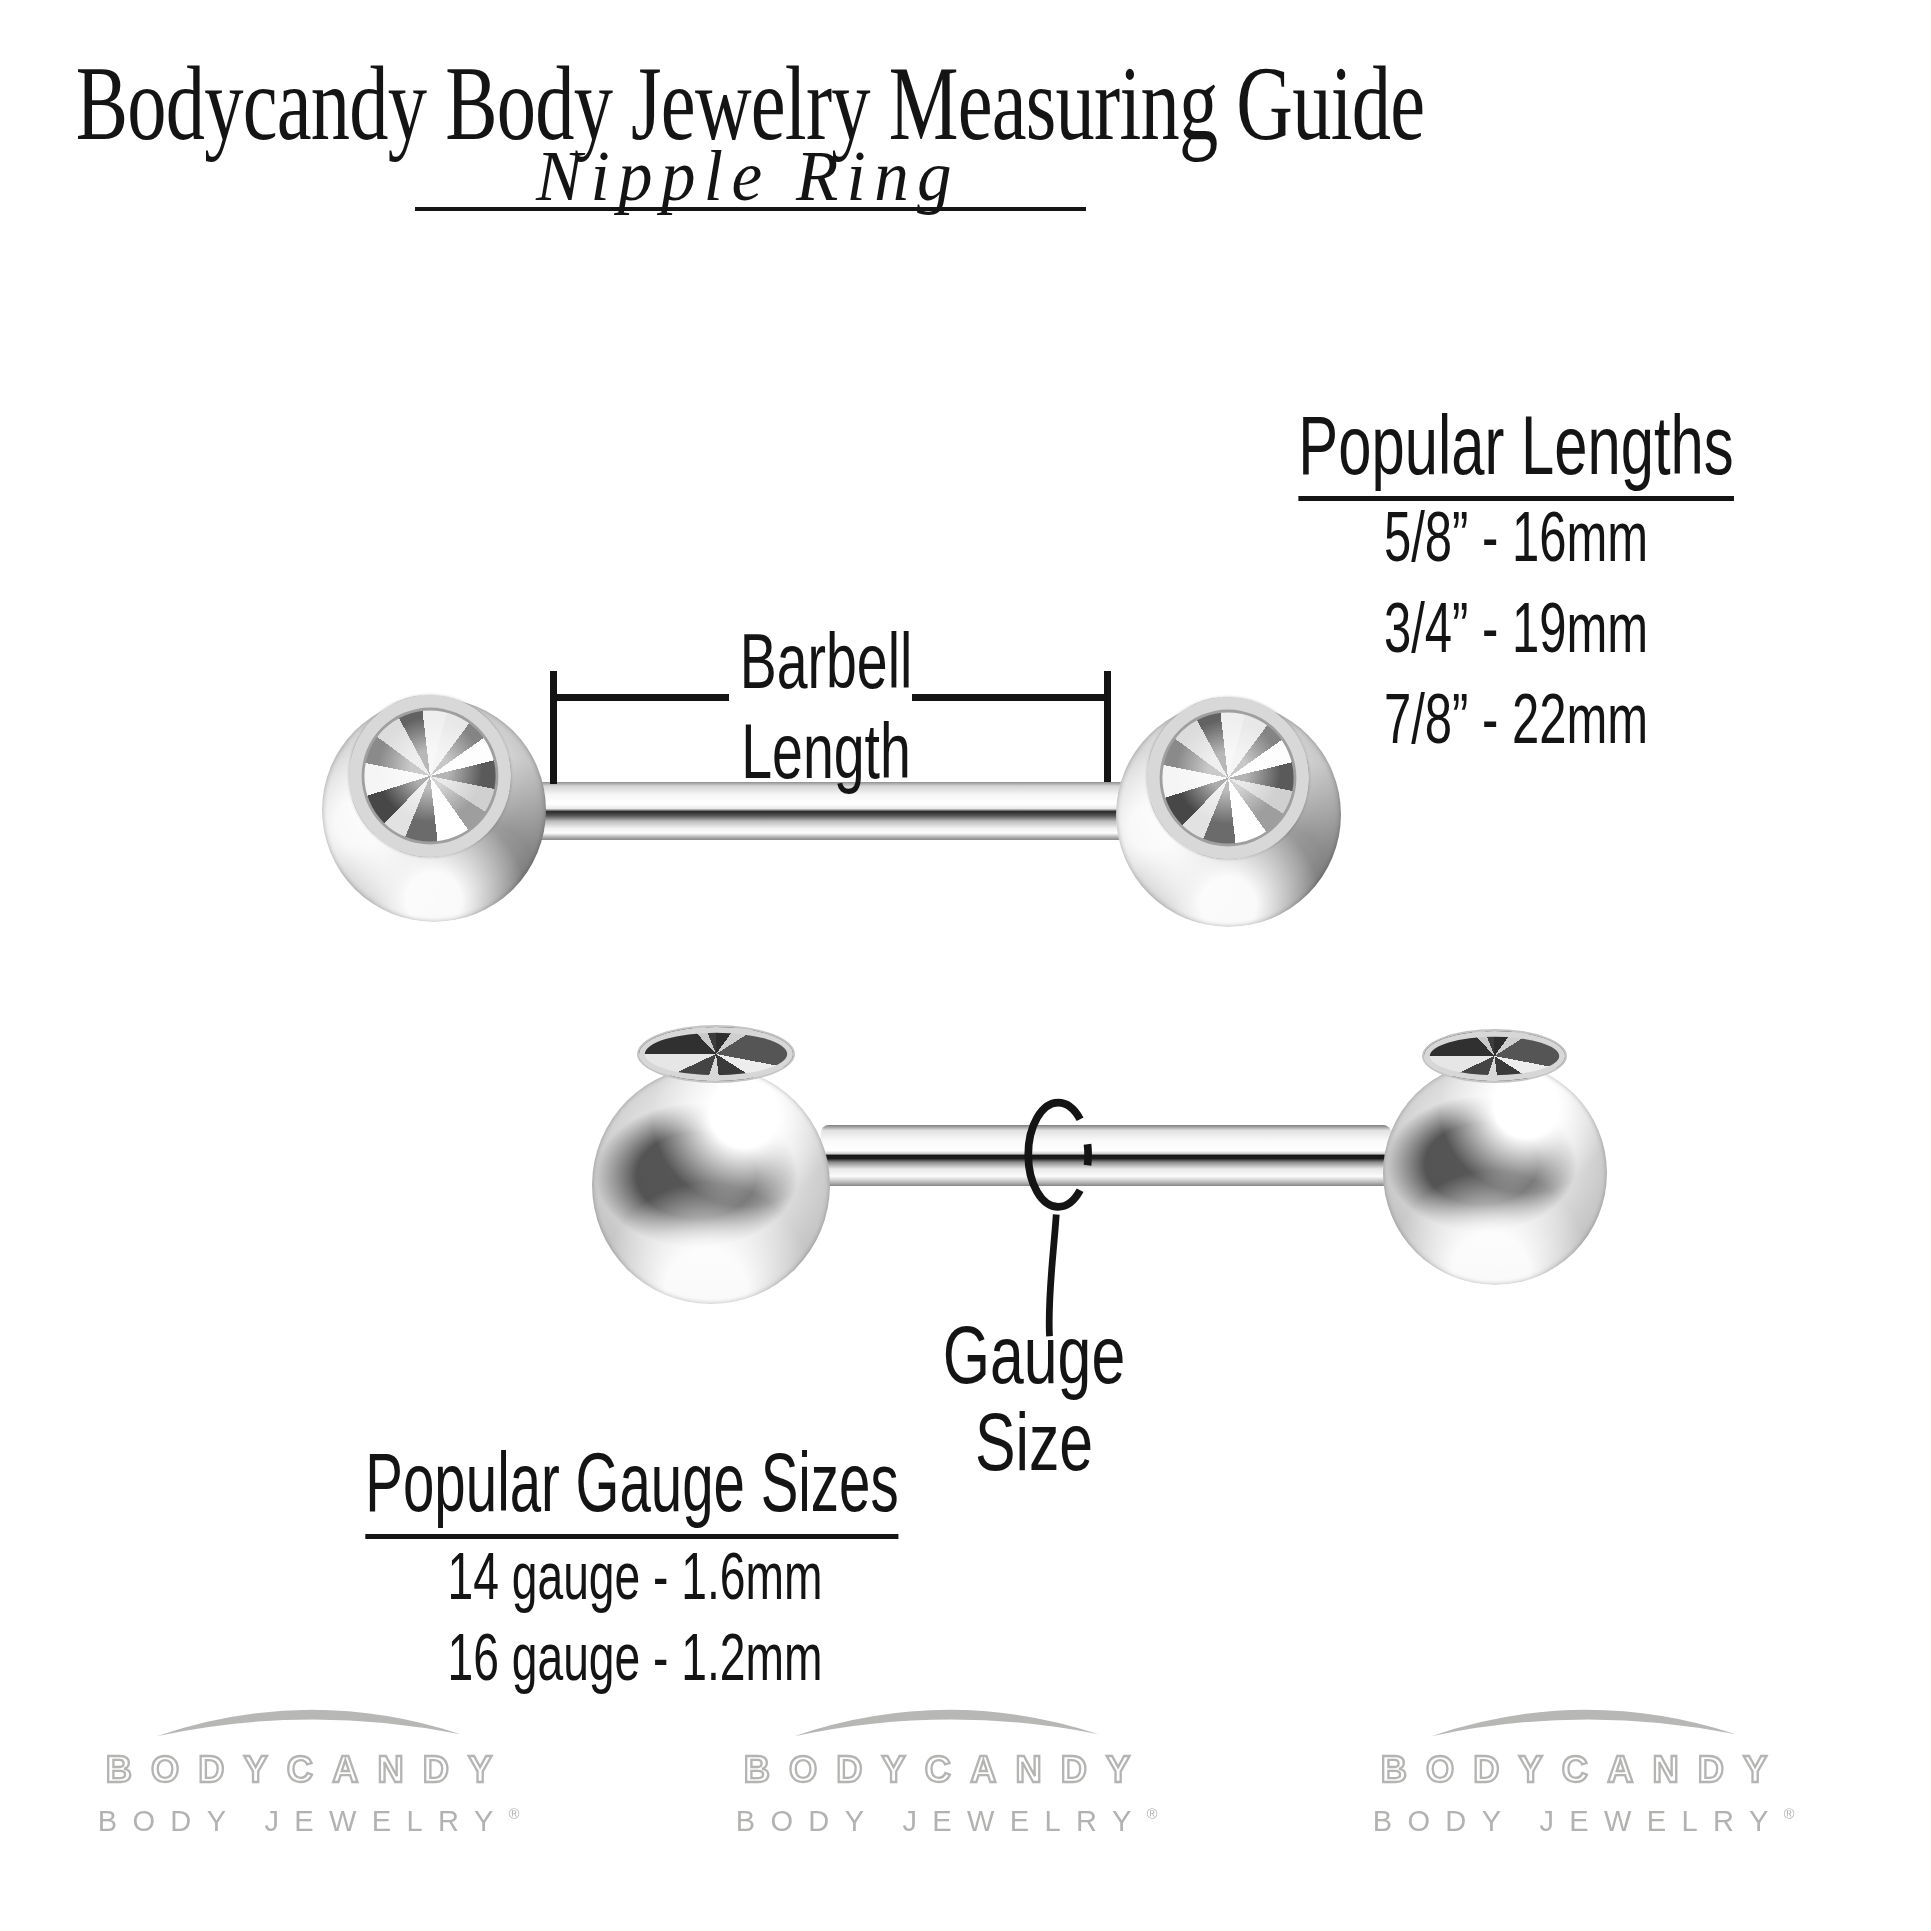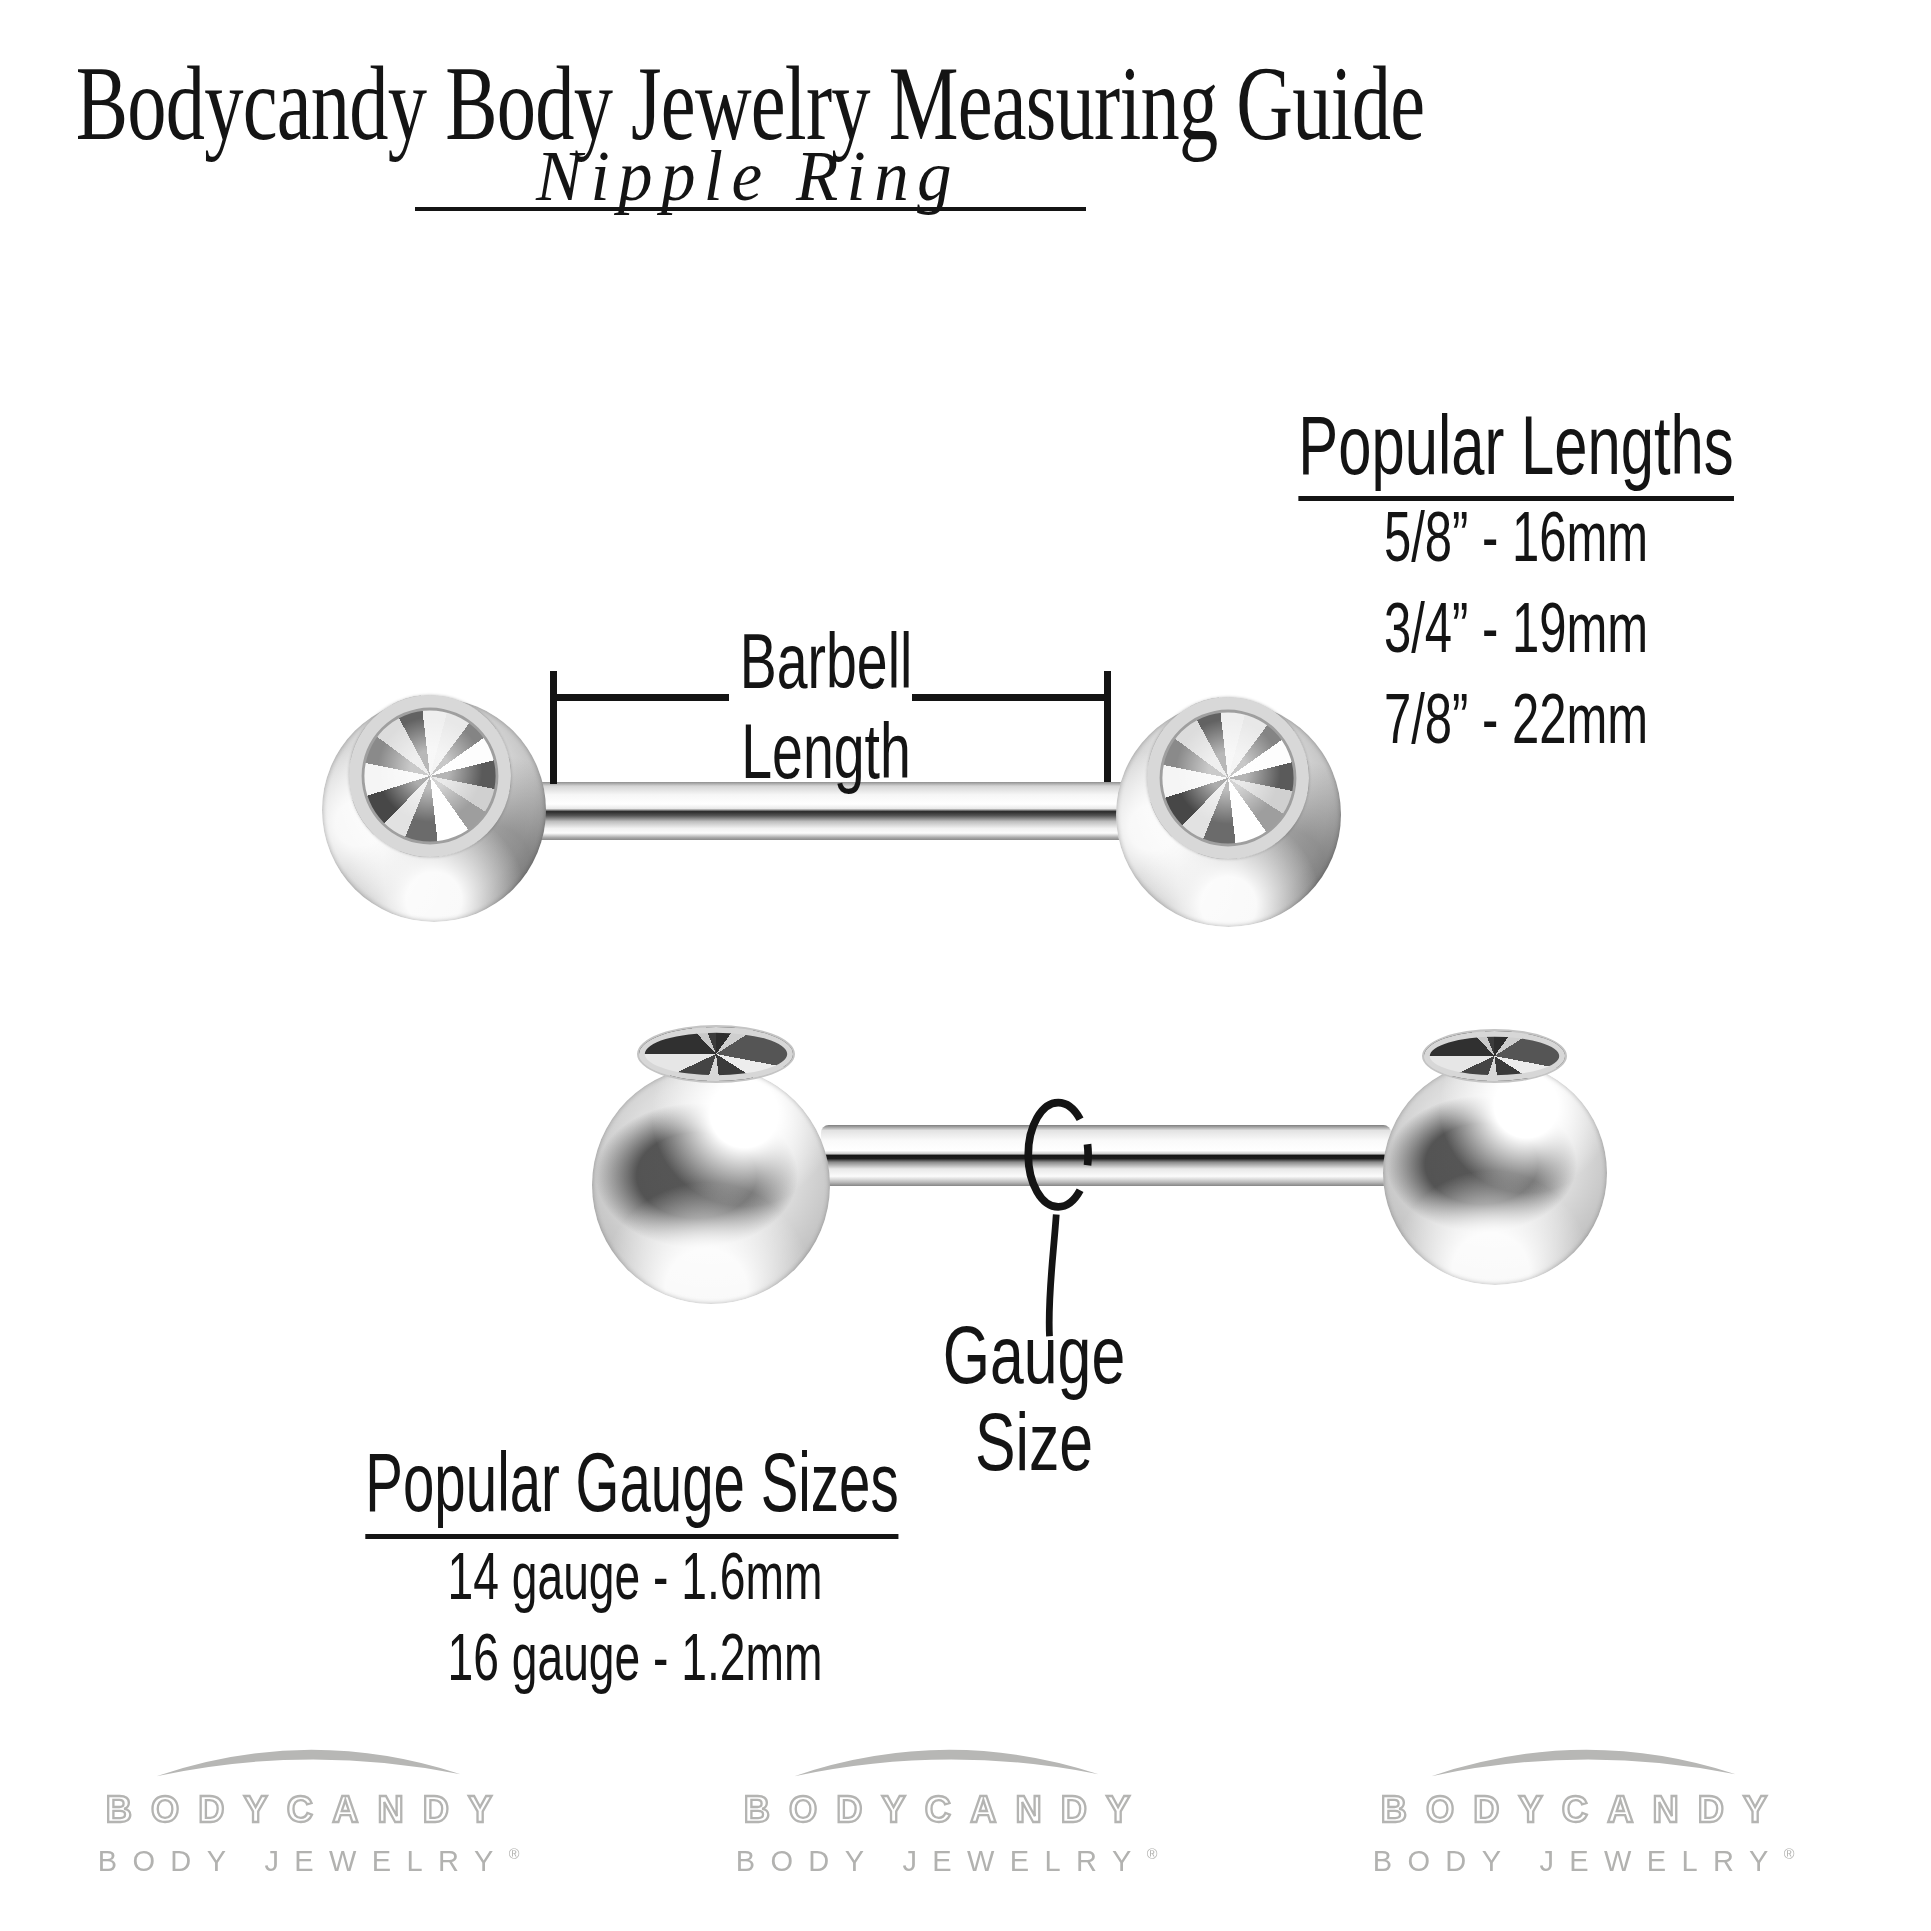--- a/index.html
+++ b/index.html
@@ -101,21 +101,21 @@
 
   
   .pgs-heading{left:632px;top:1441px;font-size:83px;line-height:1;
                transform:translateX(-50%) scaleX(0.68);
                border-bottom:5.8px solid #141414;padding-bottom:9.7px;}
   .pgs-item{font-size:66px;line-height:1;transform:translateX(-50%) scaleX(0.70);}
   .pgs-i0{left:635px;top:1543px;}
   .pgs-i1{left:635px;top:1624px;}
 
   
-  .wm{position:absolute;top:1736px;width:521px;text-align:center;z-index:0;}
+  .wm{position:absolute;top:1696px;width:521px;text-align:center;z-index:0;}
   .wm1{left:48px;} .wm2{left:686px;} .wm3{left:1323px;}
   .wm-swoosh{display:block;margin:0 auto;}
   .wm-brand-svg{display:block;margin:9.7px auto 0 auto;}
   .wm-tagline{margin-top:13px;font-size:29px;letter-spacing:15.4px;color:#b2b2b0;
               font-family:"Liberation Sans",sans-serif;white-space:nowrap;}
   .wm-reg{font-size:14.5px;vertical-align:11.6px;letter-spacing:0;}
 </style>
 </head>
 <body>
 

